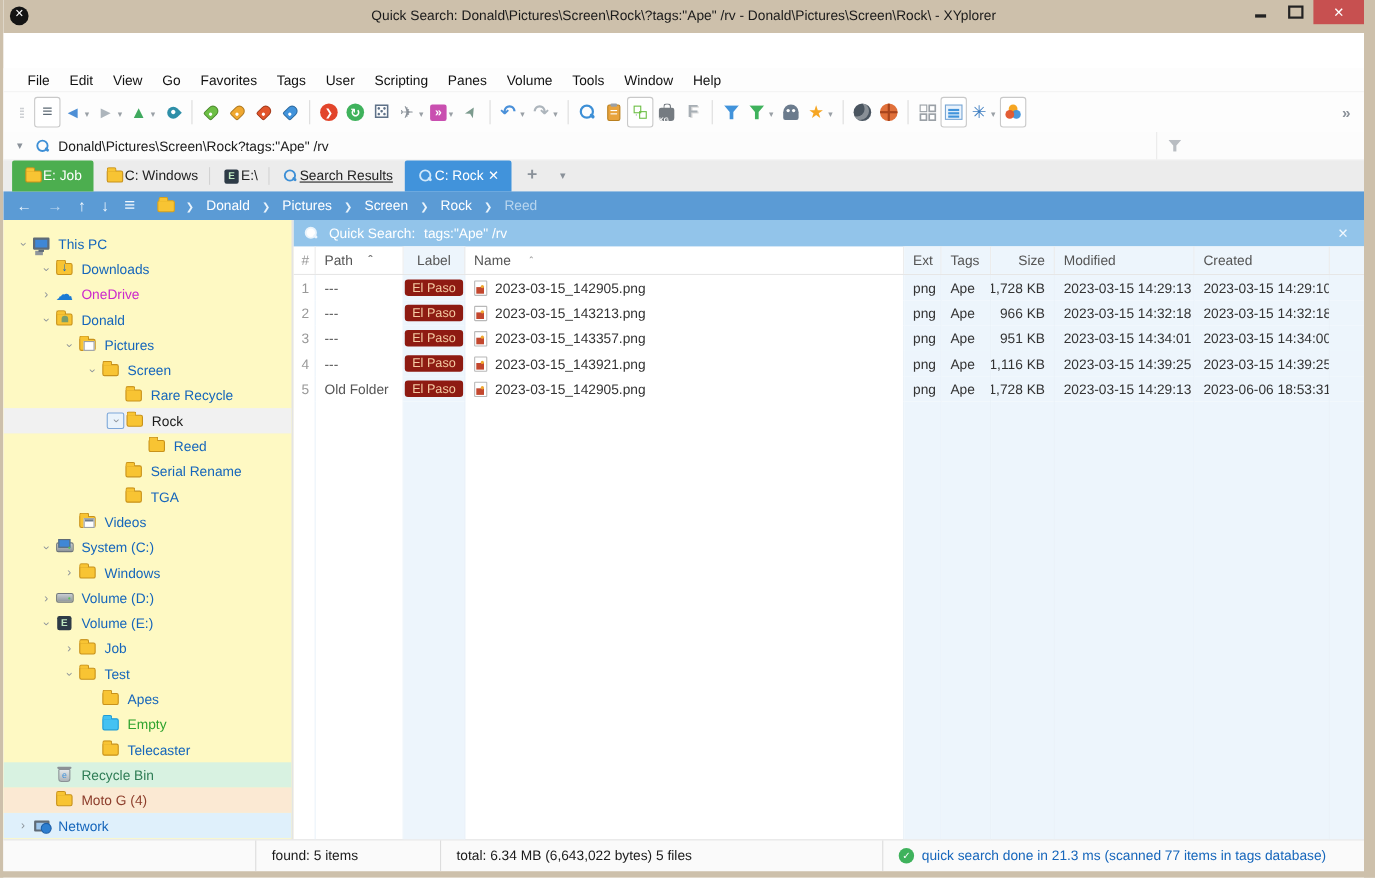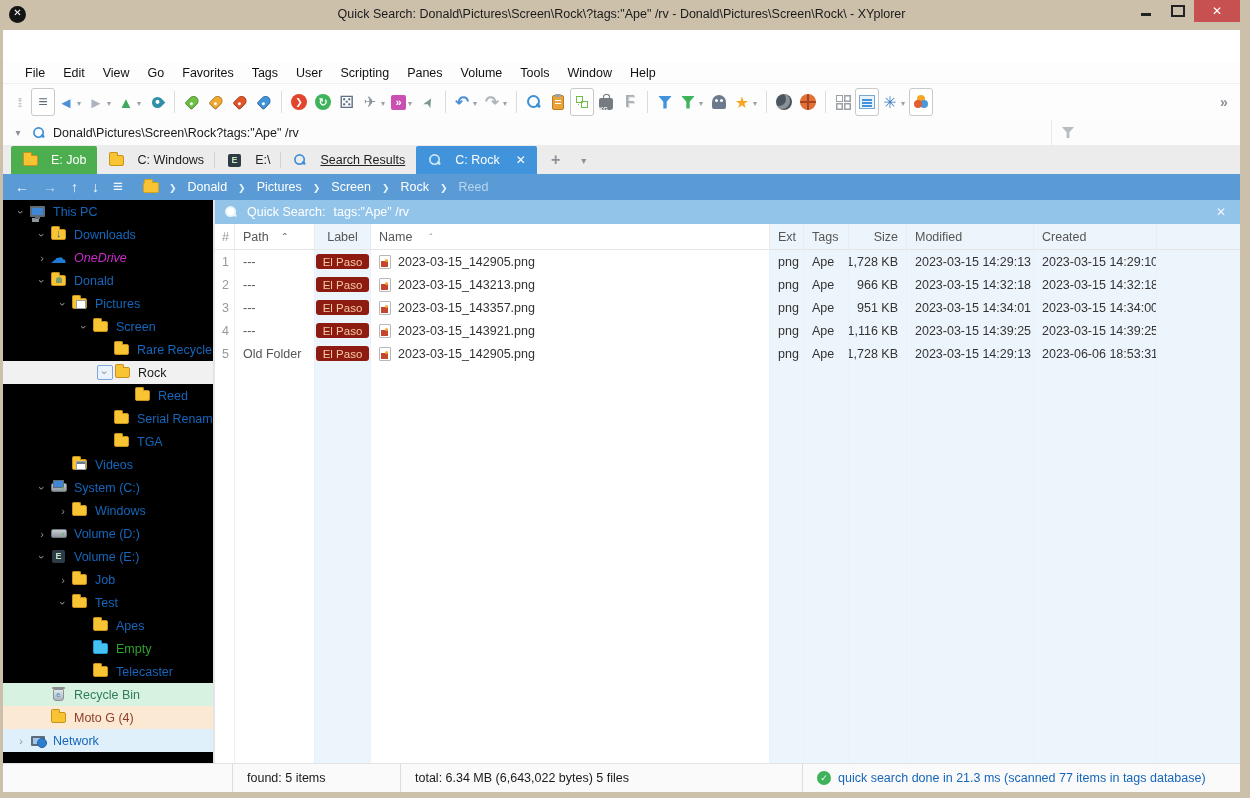--- a/index.html
+++ b/index.html
@@ -98,21 +98,21 @@
 
   
   .addressbar { height:26px; background:#FCFCFC; border-bottom:1px solid #ECECEC; display:flex; align-items:center; padding:0 6px; flex:none; }
   .addr-text { margin-left:6px; color:#1a1a1a; }
   .addr-right { margin-left:auto; display:flex; align-items:center; height:100%; }
   .addr-sep { width:1px; height:100%; background:#EAEAEA; margin-right:10px; }
   .funnel-gray { background:#B9BDC2; clip-path:polygon(0 0,100% 0,62% 48%,62% 100%,38% 100%,38% 48%); width:12px; height:11px; margin-right:160px; }
 
   
   .tabbar { height:28px; background:#ECECEC; display:flex; align-items:stretch; padding-left:8px; flex:none; }
-  .tab { display:flex; align-items:center; gap:12px; padding:0 11px; color:#222; position:relative; }
+  .tab { display:flex; align-items:center; gap:0; padding:0 11px; color:#222; position:relative; }
   .tab .tab-sep { position:absolute; right:0; top:6px; bottom:6px; width:1px; background:#D2D2D2; }
   .tab.green { background:#4CAE4F; color:#fff; border-radius:2px 2px 0 0; }
   .tab.active { background:#4193DB; color:#fff; border-radius:2px 2px 0 0; }
   .tab.active .mag::before { border-color:#CFE7FA; background:transparent; } .tab.active .mag::after { background:#CFE7FA; }
   .tab .close-x { color:#fff; font-size:12px; margin-left:4px; }
   .tab-label.underline { text-decoration:underline; }
   .tab-extras { display:flex; align-items:center; gap:10px; padding:0 10px; }
 
   
   .crumbbar { height:26px; background:#5B9BD5; display:flex; align-items:center; color:#fff; padding:0 8px; gap:2px; flex:none; }
@@ -123,34 +123,34 @@
   .crumb-folder { width:16px; height:11px; background:#F8C433; border:1px solid #D9A21B; border-radius:2px; position:relative; margin:0 8px 0 6px; }
   .crumb-folder::before { content:""; position:absolute; top:-4px; left:0; width:7px; height:3px; background:#F8C433; border:1px solid #D9A21B; border-bottom:none; border-radius:2px 2px 0 0; }
   .crumb-seg { padding:0 9px; }
   .crumb-arrow::before { content:"❯"; font-size:9px; color:#EAF4FC; }
   .crumb-seg.muted { color:#B9D6EF; }
 
   
   .main { flex:1; display:flex; min-height:0; }
 
   
-  .tree { width:212px; flex:none; border-right:2px solid #E4E4E4; background:#000000; overflow:hidden; padding-top:0; }
+  .tree { width:264px; flex:none; border-right:2px solid #E4E4E4; background:#fef9c3; overflow:hidden; padding-top:10px; }
   .trow { height:23px; display:flex; align-items:center; color:#1666BB; }
   .trow .exp { width:16px; flex:none; text-align:center; color:#8A9199; font-size:11px; }
   .exp.closed::before { content:"›"; }
   .exp.open::before { content:"›"; display:inline-block; transform:rotate(90deg); }
   .exp.boxed { width:16px; height:15px; border:1px solid #7DA7D9; background:#EAF3FB; border-radius:2px; line-height:13px; margin-right:1px; }
   .tlabel { margin-left:7px; white-space:nowrap; }
   .lvl0 { padding-left:10px; } .lvl1 { padding-left:31px; } .lvl2 { padding-left:52px; }
   .lvl3 { padding-left:73px; } .lvl4 { padding-left:94px; } .lvl5 { padding-left:115px; }
   .trow.sel { background:#F1F1F1; } .trow.sel .tlabel { color:#1a1a1a; }
   .trow.row-green { background:#D8F2E1; } .trow.row-green .tlabel { color:#2F7D56; }
   .trow.row-tan { background:#FBE9D3; } .trow.row-tan .tlabel { color:#8C3D2B; }
   .trow.row-blue { background:#DFF0FB; }
-  .c-magenta .tlabel { color:#CC29CC;font-style:italic; } .c-green .tlabel { color:#2FA32F; }
+  .c-magenta .tlabel { color:#CC29CC; } .c-green .tlabel { color:#2FA32F; }
 
   .tico { width:17px; height:16px; flex:none; position:relative; display:inline-flex; align-items:center; justify-content:center; }
   .fold { width:15px; height:11px; background:#F8C433; border:1px solid #C8921B; border-radius:1px 2px 2px 2px; position:relative; }
   .fold::before { content:""; position:absolute; top:-4px; left:-1px; width:7px; height:3px; background:#F8C433; border:1px solid #C8921B; border-bottom:none; border-radius:2px 2px 0 0; }
   .fold.cyan { background:#45C2F2; border-color:#1E9CD7; } .fold.cyan::before { background:#45C2F2; border-color:#1E9CD7; }
   .fold.mod-down::after { content:"↓"; position:absolute; left:4px; top:-3px; color:#1666BB; font-size:11px; font-weight:700; }
   .fold.mod-user::after { content:""; position:absolute; left:4px; top:1px; width:6px; height:6px; border-radius:50% 50% 0 0; background:#7A9E6B; }
   .fold.mod-pic::after { content:""; position:absolute; left:3px; top:1px; width:8px; height:7px; background:#fff; border:1px solid #9AA0A6; }
   .fold.mod-vid::after { content:""; position:absolute; left:3px; top:1px; width:8px; height:7px; background:#fff; border:1px solid #9AA0A6; box-shadow:inset 0 2px 0 #6B7B8D; }
   .ic-pc { width:15px; height:11px; border:2px solid #5F6B76; background:#3F87D6; border-radius:1px; position:relative; }

